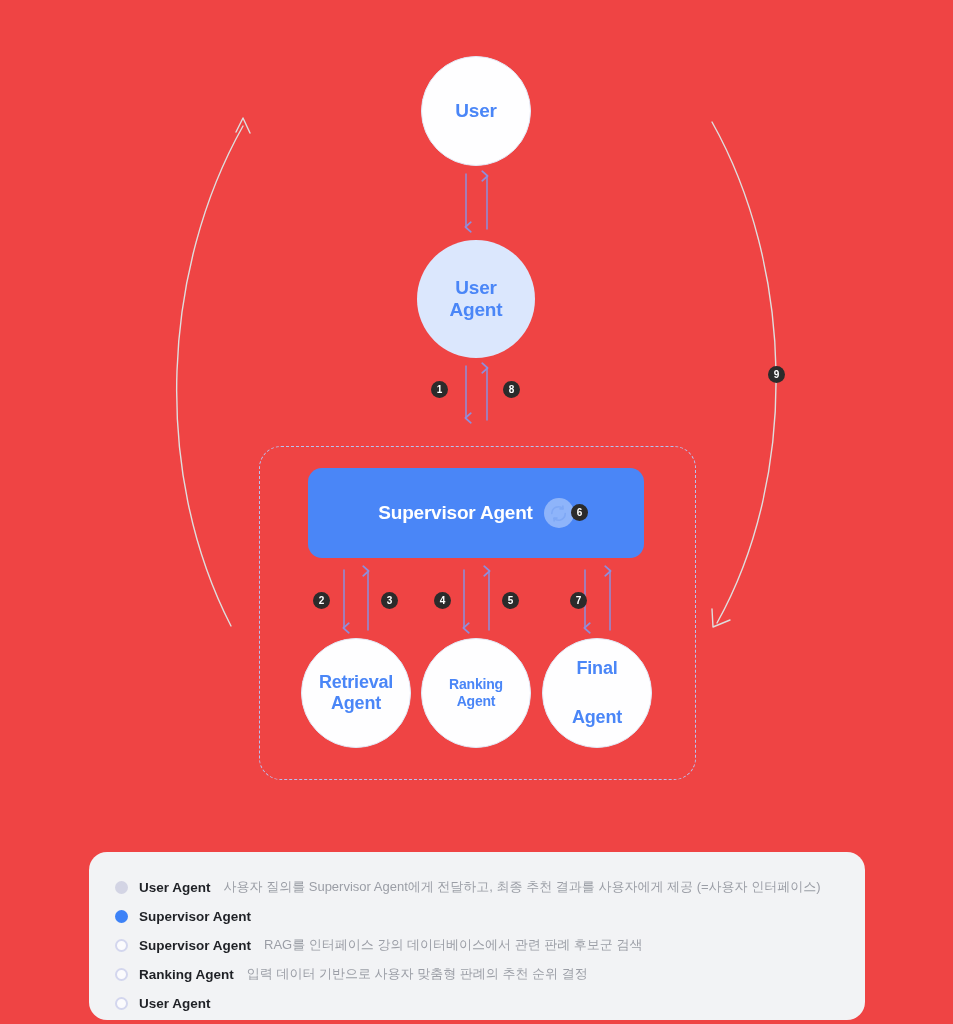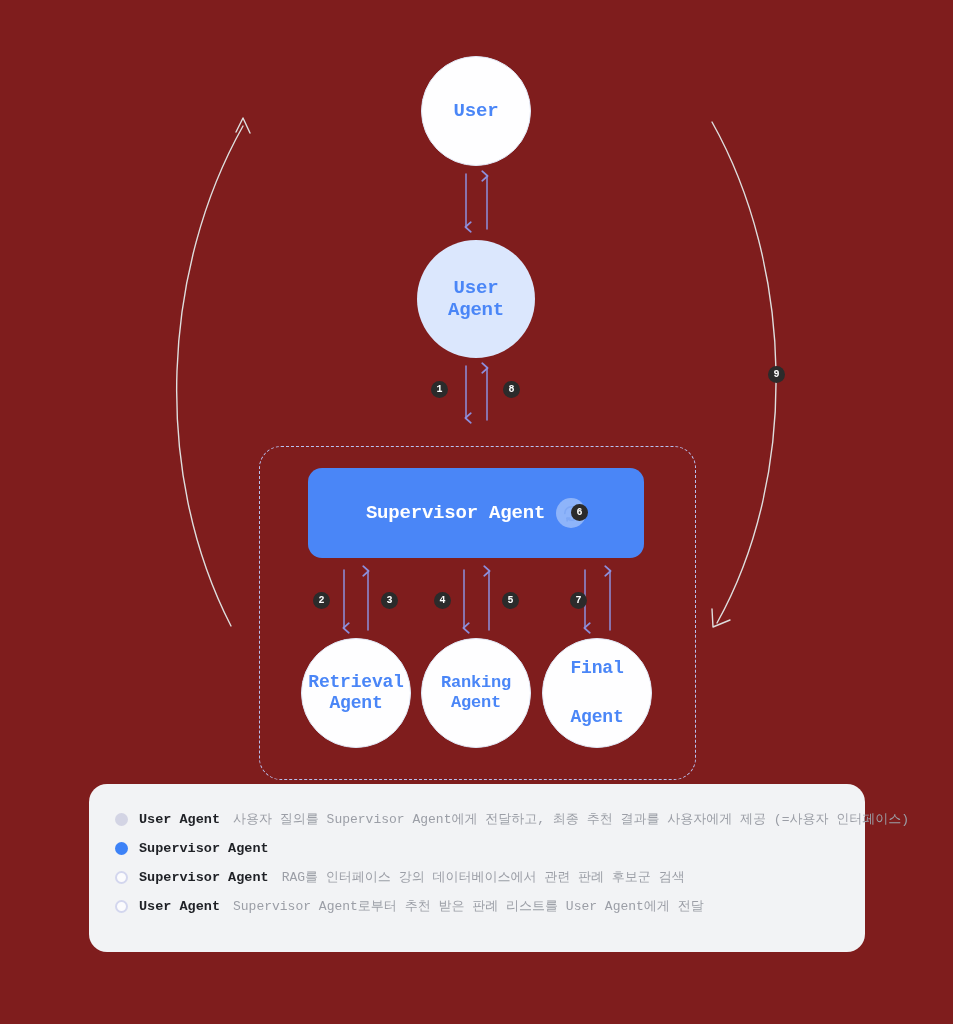--- a/index.html
+++ b/index.html
@@ -7,22 +7,21 @@
     width: 953px;
     height: 1024px;
     background: #ffffff;
     font-family: "Liberation Sans", "DejaVu Sans", sans-serif;
     overflow: hidden;
   }
   #root {
     position: relative;
     width: 953px;
     height: 1024px;
-    background: #7f1d1d;
-    font-family: Liberation Mono, monospace;
+    background: #ef4444;
   }
   
   #edge-layer {
     position: absolute;
     left: 0; top: 0;
     width: 953px; height: 1024px;
     pointer-events: none;
   }
   
   .node-circle {
@@ -57,21 +56,21 @@
     font-size: 19px;
   }
   #node-retrieval-agent {
     left: 301px; top: 638px;
     width: 110px; height: 110px;
     font-size: 18px;
   }
   #node-ranking-agent {
     left: 421px; top: 638px;
     width: 110px; height: 110px;
-    font-size: 17px;
+    font-size: 14px;
   }
   #node-final-agent {
     left: 542px; top: 638px;
     width: 110px; height: 110px;
     font-size: 18px;
     gap: 28px;
   }
 
   
   #agent-group-box {
@@ -122,21 +121,21 @@
     font-weight: bold;
     display: flex;
     align-items: center;
     justify-content: center;
     line-height: 1;
   }
 
   
   #legend-panel {
     position: absolute;
-    left: 89px; top: 784px;
+    left: 89px; top: 852px;
     width: 776px; height: 168px;
     background: #f2f3f5;
     border-radius: 18px;
     padding: 22px 0 0 26px;
   }
   .legend-row {
     display: flex;
     align-items: center;
     height: 26px;
     margin-bottom: 3px;
@@ -289,22 +288,26 @@
       <span class="legend-dot dot-solid-blue"></span>
       <span class="legend-name">Supervisor Agent</span>
     </div>
 
     <div class="legend-row">
       <span class="legend-dot dot-hollow"></span>
       <span class="legend-name">Supervisor Agent</span>
       <span class="legend-desc">RAG를 인터페이스 강의 데이터베이스에서 관련 판례 후보군 검색</span>
     </div>
 
+    <div class="legend-row">
+      <span class="legend-dot dot-hollow"></span>
+      <span class="legend-name">Ranking Agent</span>
+      <span class="legend-desc">입력 데이터 기반으로 사용자 맞춤형 판례의 추천 순위 결정</span>
+    </div>
 
     <div class="legend-row">
       <span class="legend-dot dot-hollow"></span>
       <span class="legend-name">User Agent</span>
-      <span class="legend-desc">Supervisor Agent로부터 추천 받은 판례 리스트를 User Agent에게 전달</span>
     </div>
 
   </div>
 
 </div>
 
 </body></html>

